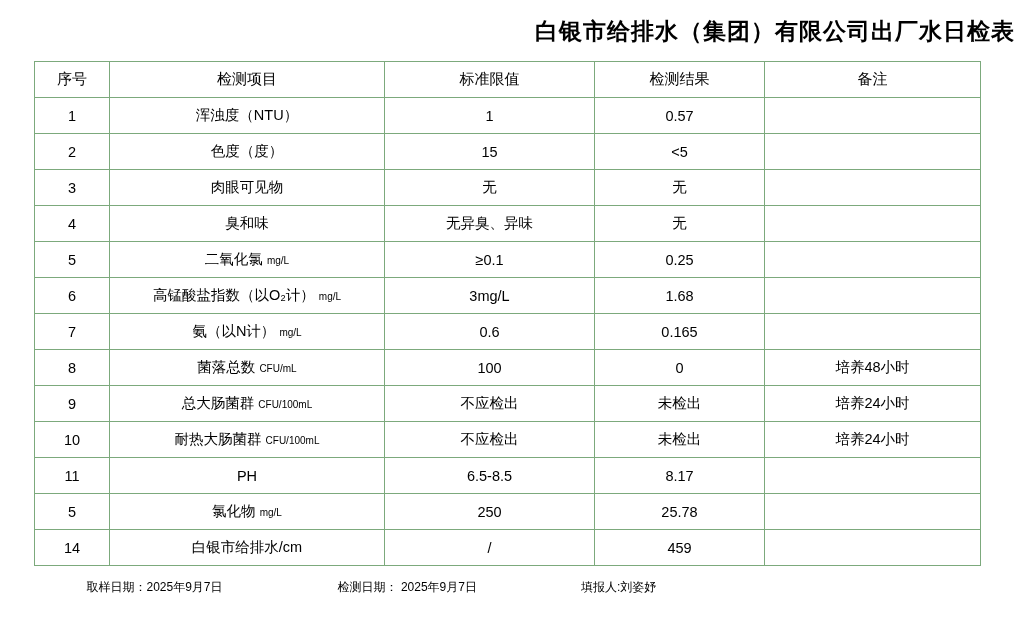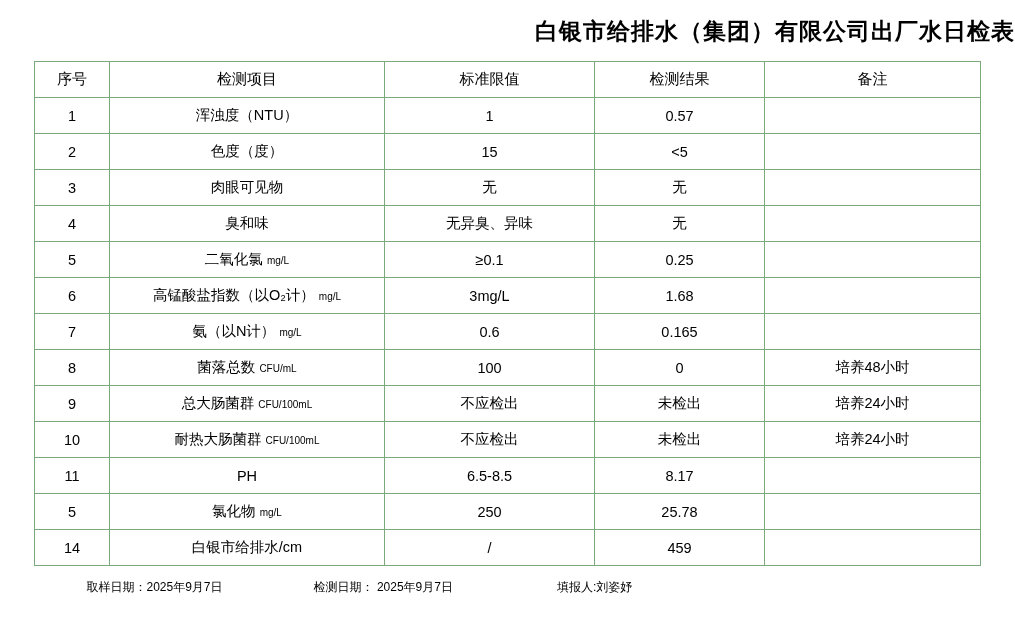--- a/index.html
+++ b/index.html
@@ -62,21 +62,21 @@
   }
   .footer {
     margin: 0 auto;
     width: 946px;
     display: flex;
     align-items: center;
     font-size: 12px;
     padding-top: 13px;
   }
   .footer .f-sample { margin-left: 52px; }
-  .footer .f-test   { margin-left: 91px; }
+  .footer .f-test   { margin-left: 115px; }
   .footer .f-filler { margin-left: 104px; }
 </style>
 </head>
 <body>
 
 <div class="page">
 
   <div class="doc-title">白银市给排水（集团）有限公司出厂水日检表</div>
 
   <table class="report">

